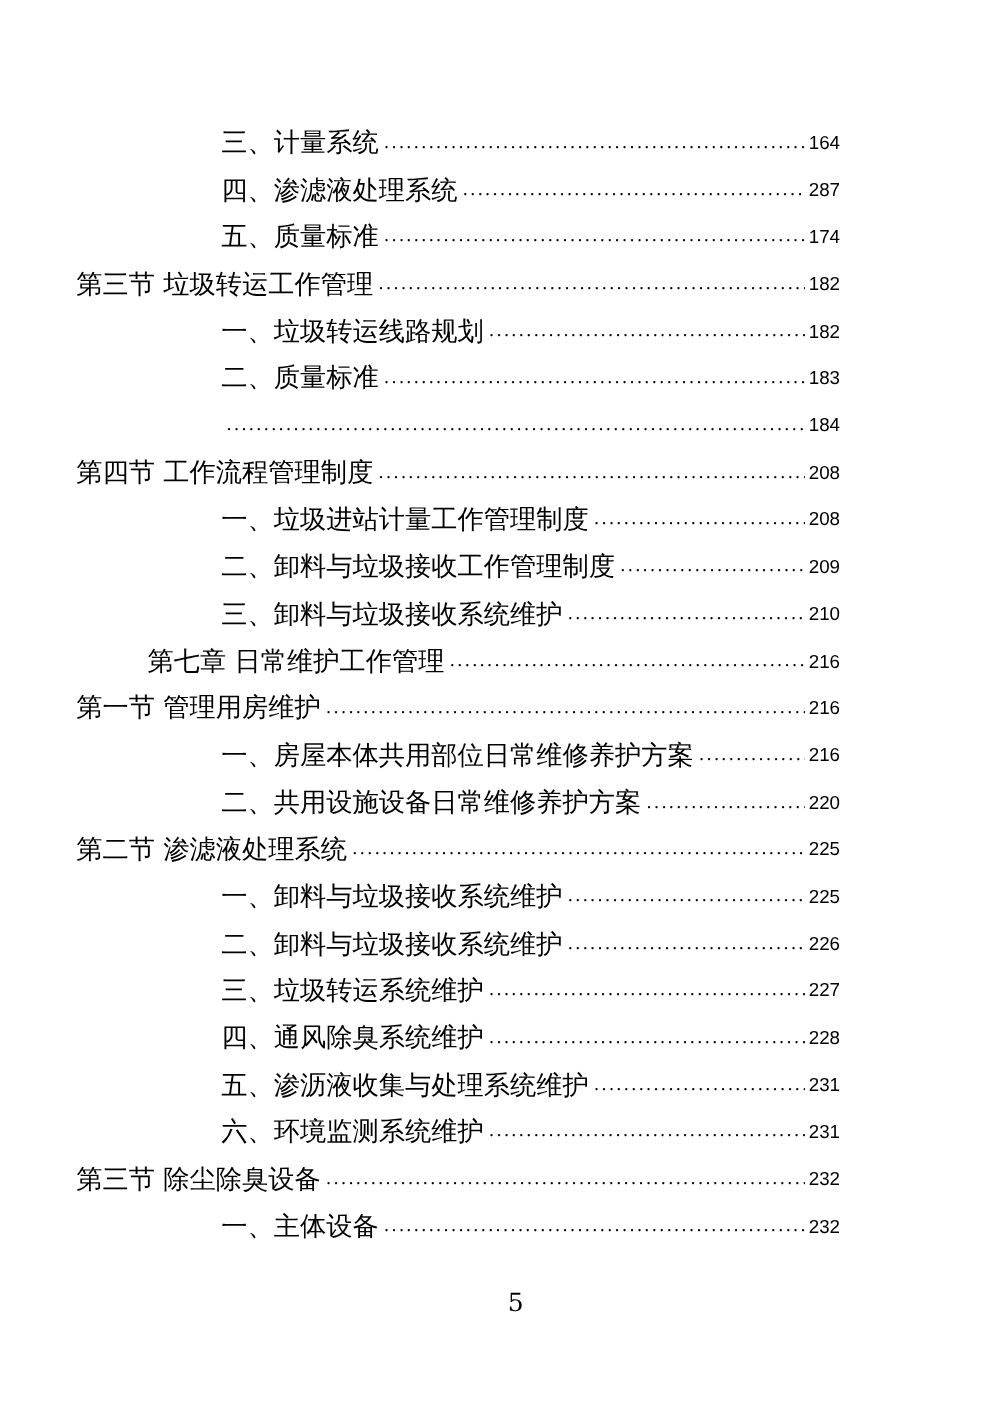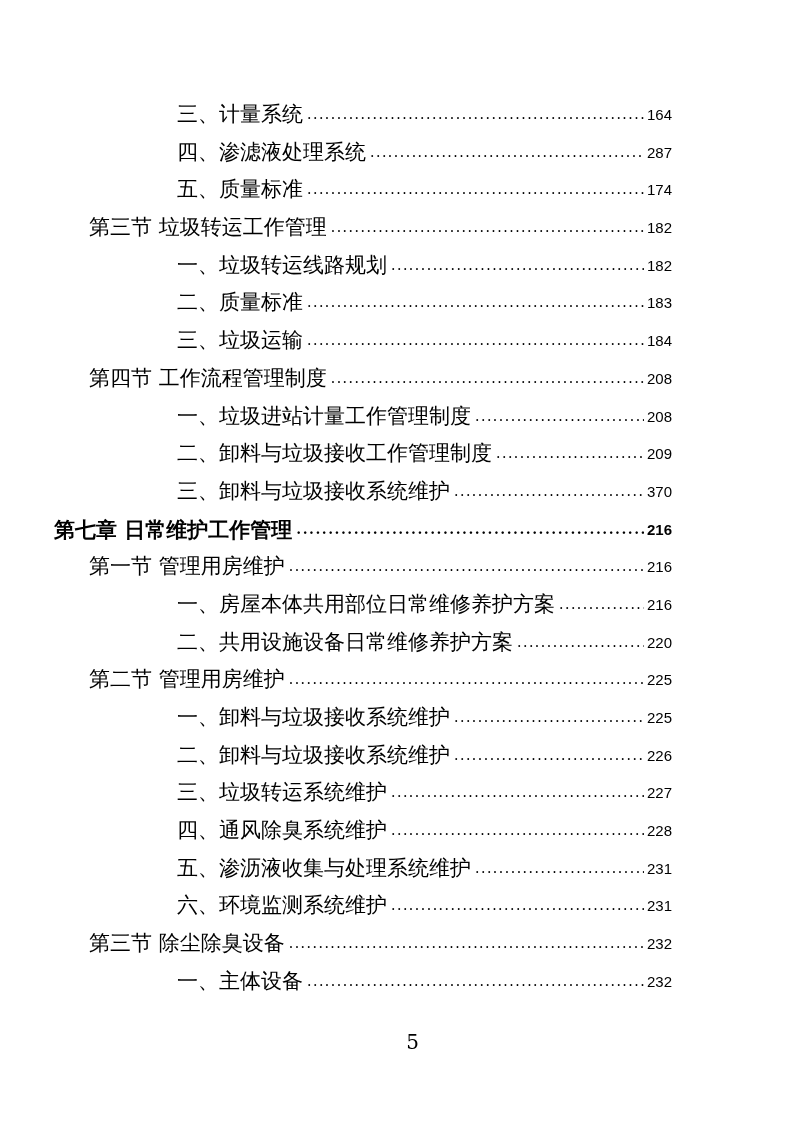--- a/index.html
+++ b/index.html
@@ -17,28 +17,28 @@
     overflow: hidden;
   }
   .toc {
     position: absolute;
     top: 96px;
     left: 0;
     right: 121px;
   }
   .toc-row {
     display: flex;
-    align-items: center;
+    align-items: flex-end;
     height: 37.7px;
     line-height: 37.7px;
     white-space: nowrap;
   }
   .toc-row.level-item    { margin-left: 177px; }
-  .toc-row.level-section { margin-left: 89px; }
-  .toc-row.level-chapter { margin-left: 54px; font-weight: 700; }
+  .toc-row.level-section { margin-left: 61px; }
+  .toc-row.level-chapter { margin-left: 118px; font-weight: 400; }
   .toc-label {
     font-size: 21px;
     flex: 0 0 auto;
   }
   .toc-dots {
     flex: 1 1 auto;
     overflow: hidden;
     font-size: 14px;
     letter-spacing: 1.5px;
     margin: 0 3px 0 4px;
@@ -92,21 +92,20 @@
       <span class="toc-label">一、垃圾转运线路规划</span>
       <span class="toc-dots"></span>
       <span class="toc-page">182</span>
     </div>
       <div class="toc-row level-item">
       <span class="toc-label">二、质量标准</span>
       <span class="toc-dots"></span>
       <span class="toc-page">183</span>
     </div>
       <div class="toc-row level-item">
-      <span class="toc-label">三、垃圾运输</span>
       <span class="toc-dots"></span>
       <span class="toc-page">184</span>
     </div>
       <div class="toc-row level-section">
       <span class="toc-label">第四节 工作流程管理制度</span>
       <span class="toc-dots"></span>
       <span class="toc-page">208</span>
     </div>
       <div class="toc-row level-item">
       <span class="toc-label">一、垃圾进站计量工作管理制度</span>
@@ -114,21 +113,21 @@
       <span class="toc-page">208</span>
     </div>
       <div class="toc-row level-item">
       <span class="toc-label">二、卸料与垃圾接收工作管理制度</span>
       <span class="toc-dots"></span>
       <span class="toc-page">209</span>
     </div>
       <div class="toc-row level-item">
       <span class="toc-label">三、卸料与垃圾接收系统维护</span>
       <span class="toc-dots"></span>
-      <span class="toc-page">370</span>
+      <span class="toc-page">210</span>
     </div>
       <div class="toc-row level-chapter">
       <span class="toc-label">第七章 日常维护工作管理</span>
       <span class="toc-dots"></span>
       <span class="toc-page">216</span>
     </div>
       <div class="toc-row level-section">
       <span class="toc-label">第一节 管理用房维护</span>
       <span class="toc-dots"></span>
       <span class="toc-page">216</span>
@@ -137,21 +136,21 @@
       <span class="toc-label">一、房屋本体共用部位日常维修养护方案</span>
       <span class="toc-dots"></span>
       <span class="toc-page">216</span>
     </div>
       <div class="toc-row level-item">
       <span class="toc-label">二、共用设施设备日常维修养护方案</span>
       <span class="toc-dots"></span>
       <span class="toc-page">220</span>
     </div>
       <div class="toc-row level-section">
-      <span class="toc-label">第二节 管理用房维护</span>
+      <span class="toc-label">第二节 渗滤液处理系统</span>
       <span class="toc-dots"></span>
       <span class="toc-page">225</span>
     </div>
       <div class="toc-row level-item">
       <span class="toc-label">一、卸料与垃圾接收系统维护</span>
       <span class="toc-dots"></span>
       <span class="toc-page">225</span>
     </div>
       <div class="toc-row level-item">
       <span class="toc-label">二、卸料与垃圾接收系统维护</span>

